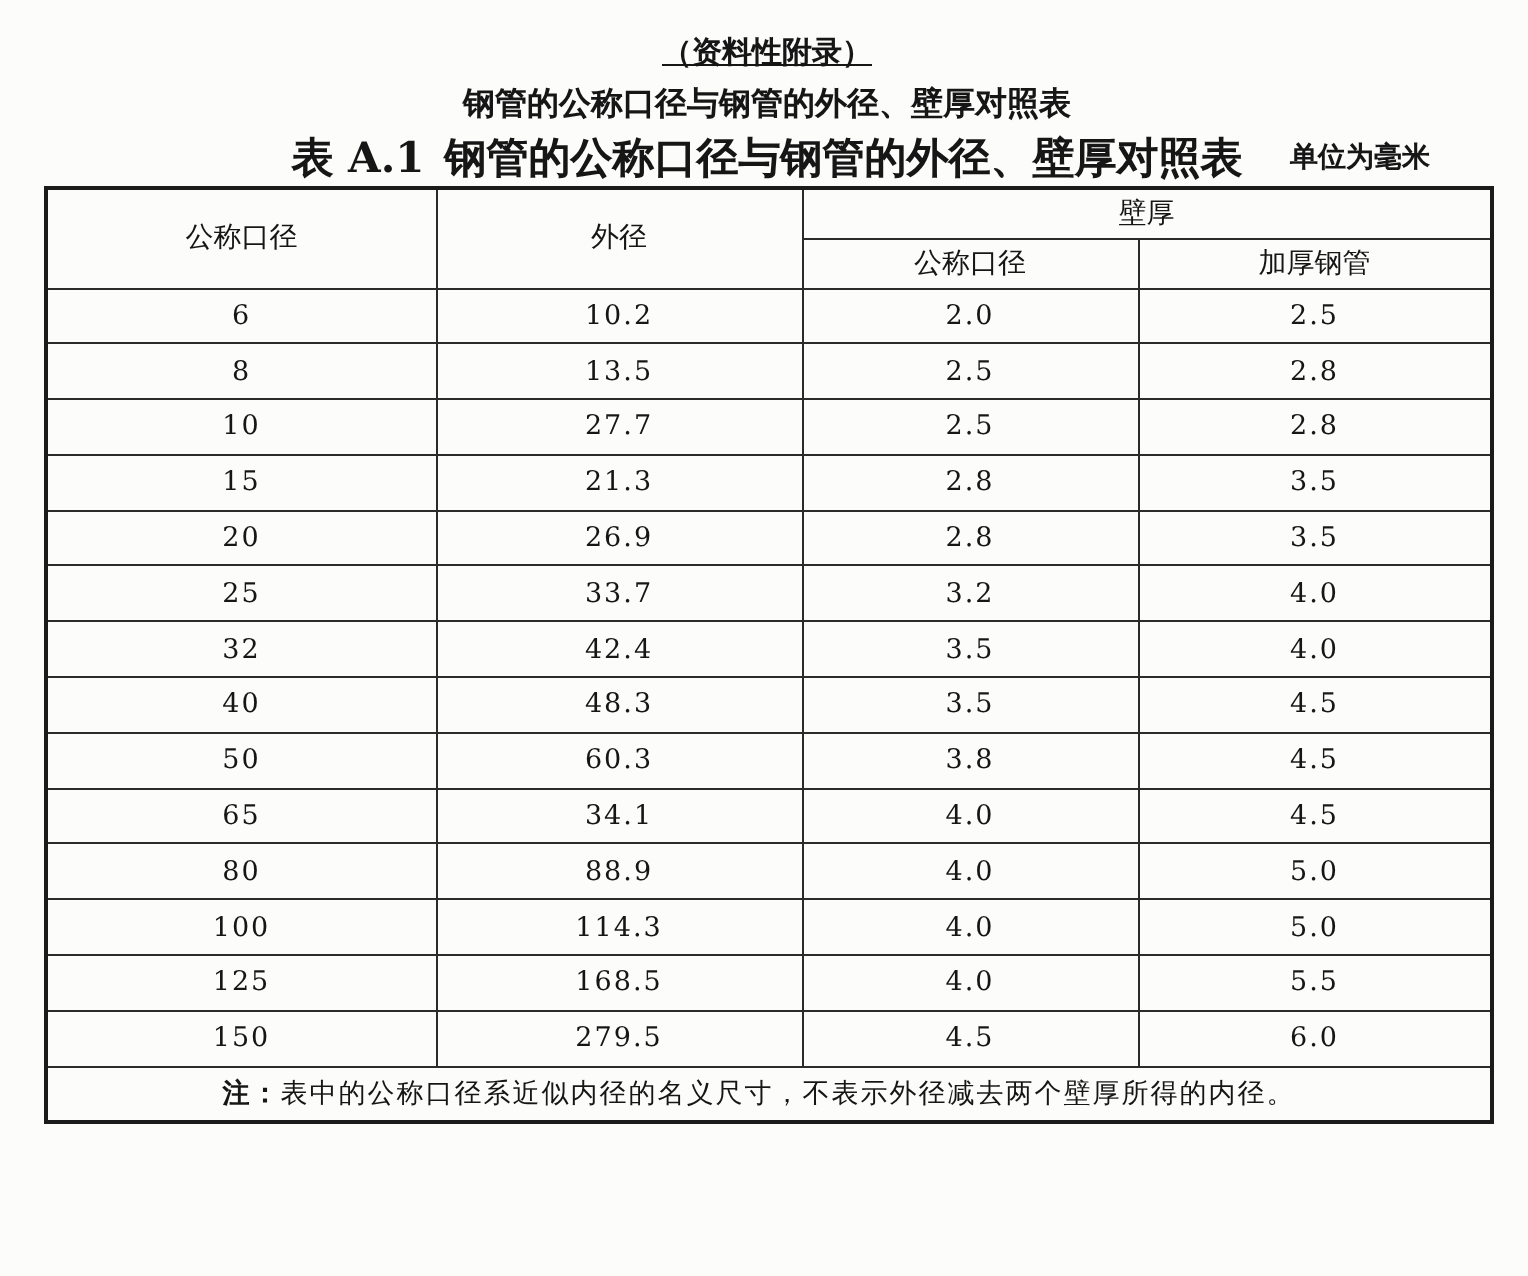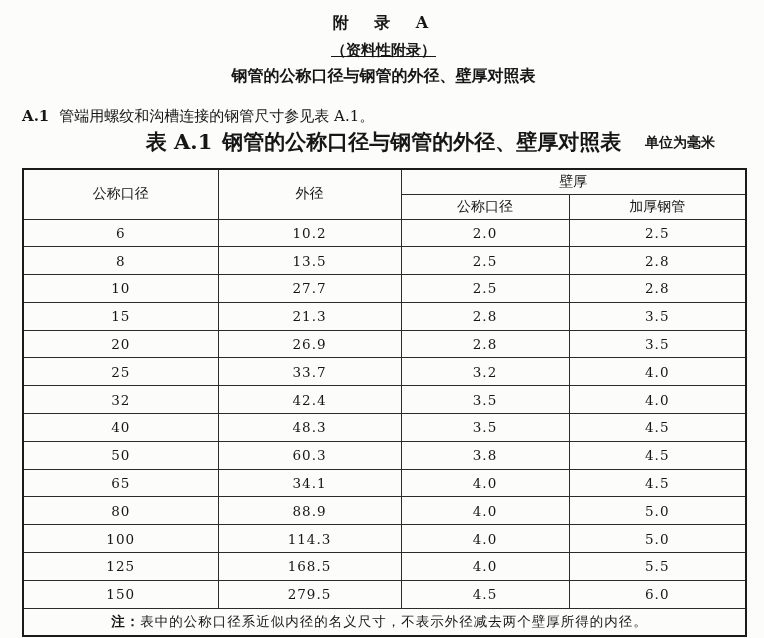--- a/index.html
+++ b/index.html
@@ -39,21 +39,21 @@
   .cap-label { margin-right: 10px; }
   .unit {
     position: absolute; right: 30px; top: 0;
     font-weight: bold; font-size: 14px;
   }
 
   table.pipes {
     width: 723px;
     border-collapse: collapse;
     border: 2px solid #1b1b1b;
-    margin-top: 14px;
+    margin-top: 2px;
     table-layout: fixed;
   }
   table.pipes th, table.pipes td {
     border: 1px solid #2b2b2b;
     text-align: center;
     vertical-align: middle;
     font-size: 13.5px;
   }
   table.pipes th { font-weight: normal; font-size: 14px; height: 25px; }
   table.pipes td { height: 27.8px; letter-spacing: 1px; }
@@ -65,28 +65,24 @@
     font-size: 14px;
   }
   .note-label { font-weight: bold; }
 </style>
 </head>
 <body>
 
 <div class="page">
 
   <div class="title-block">
-    <div class="t1">附 录 A</div>
     <div class="t2">（资料性附录）</div>
     <div class="t3">钢管的公称口径与钢管的外径、壁厚对照表</div>
   </div>
 
-  <p class="section">
-    <span class="sec-label">A.1</span><span>管端用螺纹和沟槽连接的钢管尺寸参见表 A.1。</span>
-  </p>
 
   <div class="caption-row">
     <div class="caption">
       <span class="cap-label">表 A.1</span><span>钢管的公称口径与钢管的外径、壁厚对照表</span>
     </div>
     <span class="unit">单位为毫米</span>
   </div>
 
   <table class="pipes">
     <colgroup>

